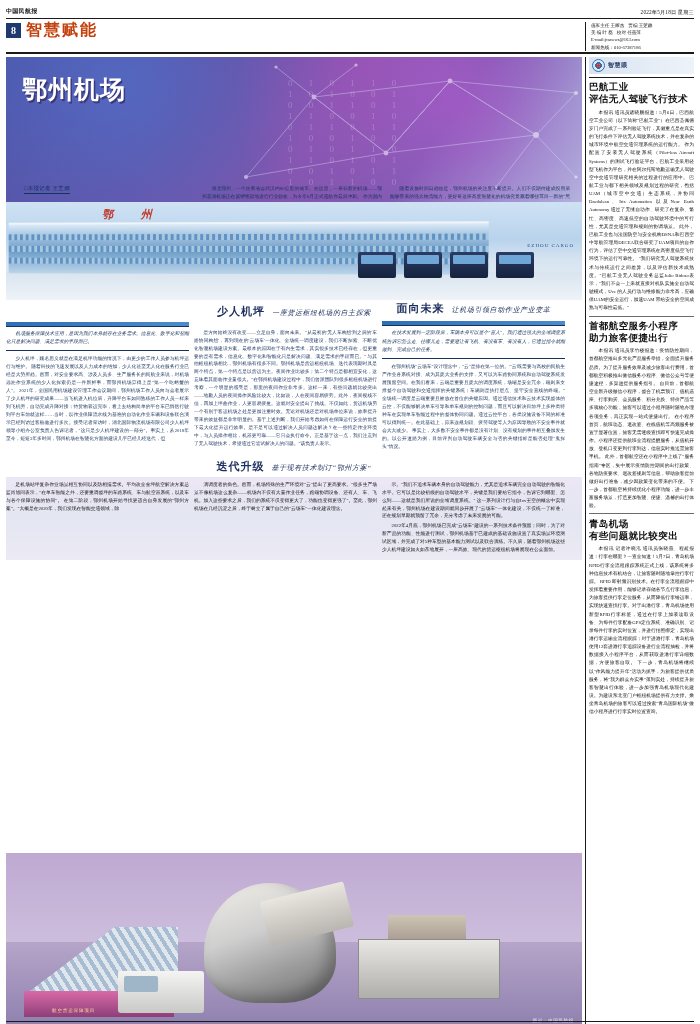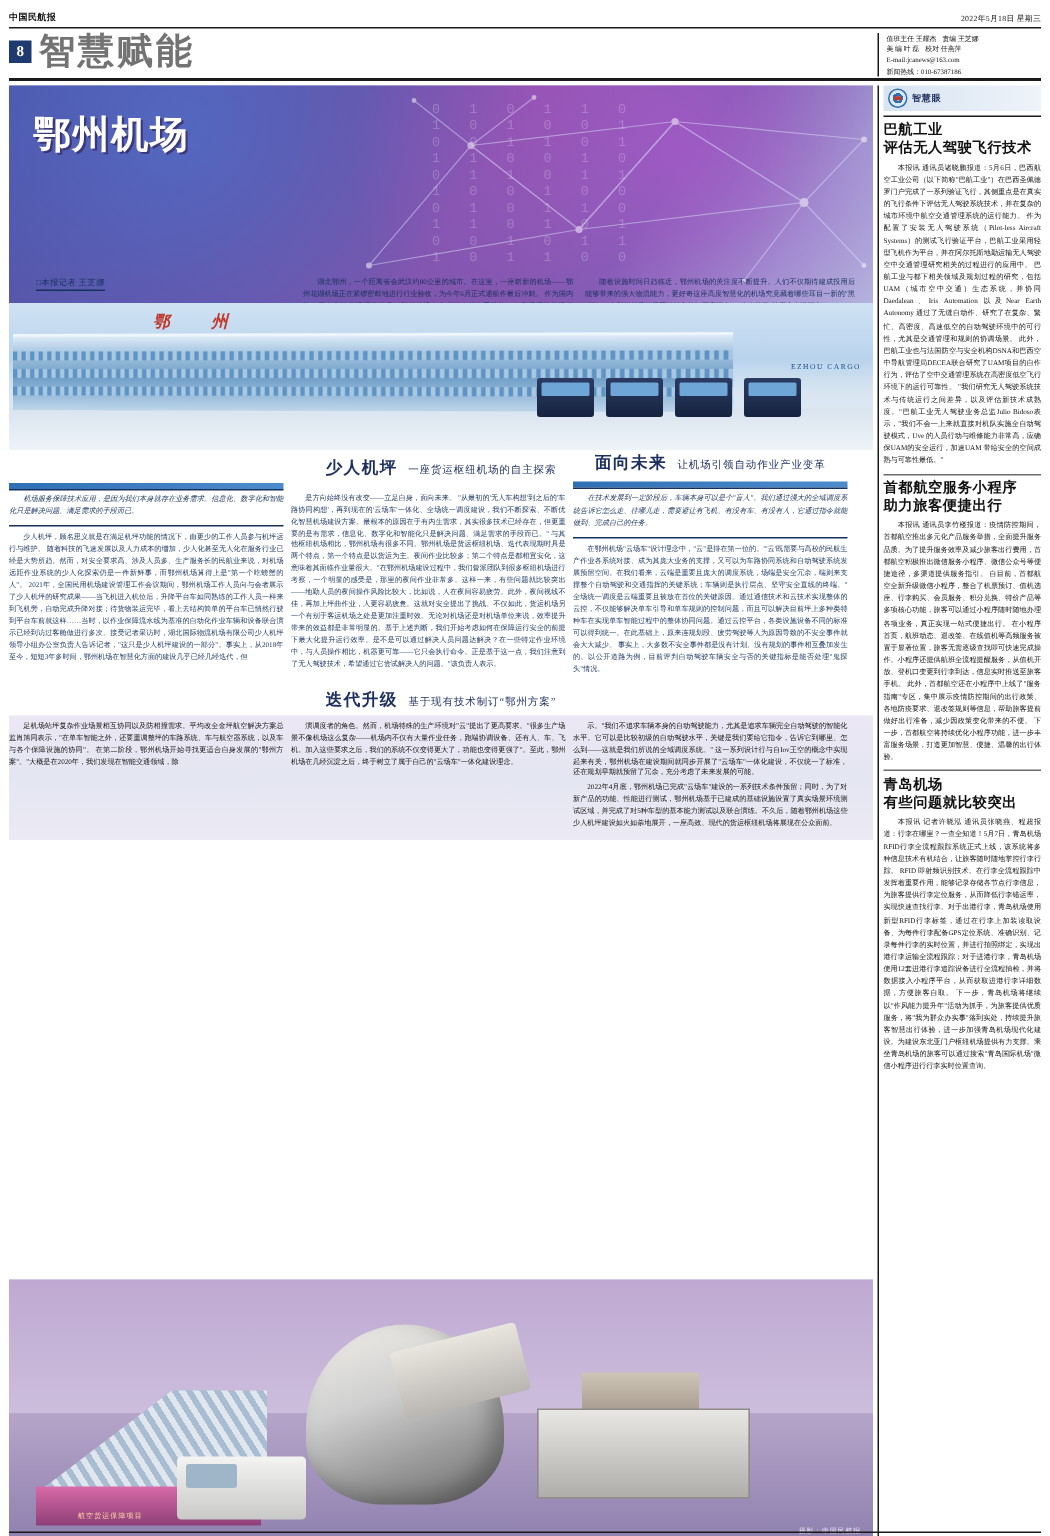--- a/index.html
+++ b/index.html
@@ -16,21 +16,21 @@
   .mh-date{font-size:5.2px;color:#111;letter-spacing:.2px;}
   .rule-top{height:1px;background:#1a1a1a;margin-top:2px;}
 
   .headbar{display:flex;align-items:flex-start;margin-top:3px;height:28px;}
   .headbar-left{display:flex;align-items:center;flex:0 0 575px;}
   .pagenum{
     width:15px;height:15px;background:#1f3a6e;color:#fff;
     font-size:10px;font-weight:bold;display:flex;align-items:center;justify-content:center;
     font-family:"Liberation Serif",serif;margin-right:5px;
   }
-  .section-title{font-size:24px;font-weight:bold;letter-spacing:2px;color:#737373;line-height:1;font-family:"DejaVu Serif",serif;}
+  .section-title{font-size:16px;font-weight:bold;letter-spacing:2px;color:#c2410c;line-height:1;font-family:"DejaVu Serif",serif;}
   .headbar-right{flex:1;border-left:1px solid #1a1a1a;padding-left:5px;margin-left:4px;}
   .staff-line{font-size:4.6px;line-height:1.55;color:#111;display:flex;gap:4px;white-space:nowrap;}
   .staff-line span{display:inline-block;}
   .staff-mail{font-size:4.6px;line-height:1.6;color:#111;}
   .rule-head{height:1.6px;background:#1a1a1a;margin-top:2px;}
 
   
   .body-grid{display:flex;margin-top:3px;height:978px;}
   .left-zone{width:576px;position:relative;}
   .right-sep{width:1px;background:#1a1a1a;margin:0 3px;}
@@ -39,22 +39,22 @@
   
   .hero{
     position:relative;width:576px;height:243px;overflow:hidden;
     background:
       radial-gradient(circle at 78% 18%, rgba(168,90,200,.85) 0%, rgba(120,60,170,0) 45%),
       radial-gradient(circle at 20% 12%, rgba(80,110,200,.8) 0%, rgba(60,80,170,0) 50%),
       linear-gradient(125deg,#4a4fa0 0%,#6b4b9e 28%,#8b4fa6 48%,#6a5ca8 65%,#9fb7d8 80%,#cfe0ef 100%);
   }
   .hero-digits{
     position:absolute;right:0;top:0;width:300px;height:130px;opacity:.22;
-    color:#fff;font-family:Liberation Mono, monospace;font-size:9px;line-height:11px;
-    letter-spacing:5px;word-spacing:4px;overflow:hidden;padding:11px 6px;box-sizing:border-box;
+    color:#fff;font-family:Liberation Serif, serif;font-size:9px;line-height:11px;
+    letter-spacing:5px;word-spacing:4px;overflow:hidden;padding:21px 6px;box-sizing:border-box;
   }
   .hero-net{position:absolute;left:230px;top:0;width:346px;height:140px;opacity:.55;}
   .hero-title1{
     position:absolute;left:16px;top:16px;font-size:25px;font-weight:bold;color:#fff;
     letter-spacing:1px;font-family:Liberation Sans, sans-serif;
     text-shadow:1.5px 1.5px 0 rgba(40,20,70,.55);
   }
   .hero-title2{
     position:absolute;left:62px;top:44px;font-size:32px;font-weight:bold;color:#fff;
     letter-spacing:1px;font-family:"DejaVu Serif",serif;
@@ -83,21 +83,21 @@
   .terminal .glassrow{position:absolute;left:0;right:0;height:6px;background:repeating-linear-gradient(90deg,#5f93c4 0 3px,#a8c8e2 3px 6px);}
   .apron{position:absolute;left:0;bottom:0;width:576px;height:28px;background:linear-gradient(180deg,#d9e4ef,#eef3f8);}
   .logo-ez{position:absolute;left:96px;bottom:78px;font-size:11px;color:#c0392b;font-weight:bold;letter-spacing:12px;font-family:"DejaVu Serif",serif;font-style:italic;}
   .truck{position:absolute;bottom:22px;width:38px;height:26px;background:linear-gradient(180deg,#2b3b63,#16233f);border-radius:2px;}
   .truck:after{content:"";position:absolute;left:3px;top:3px;width:32px;height:9px;background:#6ea6d8;border-radius:1px;}
   .cargo-label{position:absolute;right:8px;bottom:52px;font-size:5px;color:#1b4d8f;letter-spacing:1px;}
 
   
   .sec-head{display:flex;align-items:baseline;justify-content:center;gap:7px;margin:4px 0 3px 0;}
   .sec-head .big{font-size:11px;font-weight:bold;color:#1c2f5e;letter-spacing:1px;font-family:"DejaVu Serif",serif;}
-  .sec-head .sub{font-size:7px;color:#1c2f5e;letter-spacing:.6px;}
+  .sec-head .sub{font-size:7px;color:#1c2f5e;letter-spacing:.6px;font-style:italic;}
   .blue-bar{height:4px;background:linear-gradient(90deg,#2f6fb5,#4d8ccc);}
 
   
   .cols{display:flex;gap:5px;}
   .col{flex:1;font-size:4.75px;line-height:1.68;text-align:justify;color:#16325c;}
   .col p{margin:0 0 2px 0;text-indent:2em;}
   .col.dark{color:#111;}
   .abstract{
     font-style:italic;font-size:4.8px;line-height:1.8;color:#16325c;
     border-top:.6px solid #16325c;border-bottom:.6px solid #16325c;padding:3px 0;margin-bottom:4px;

